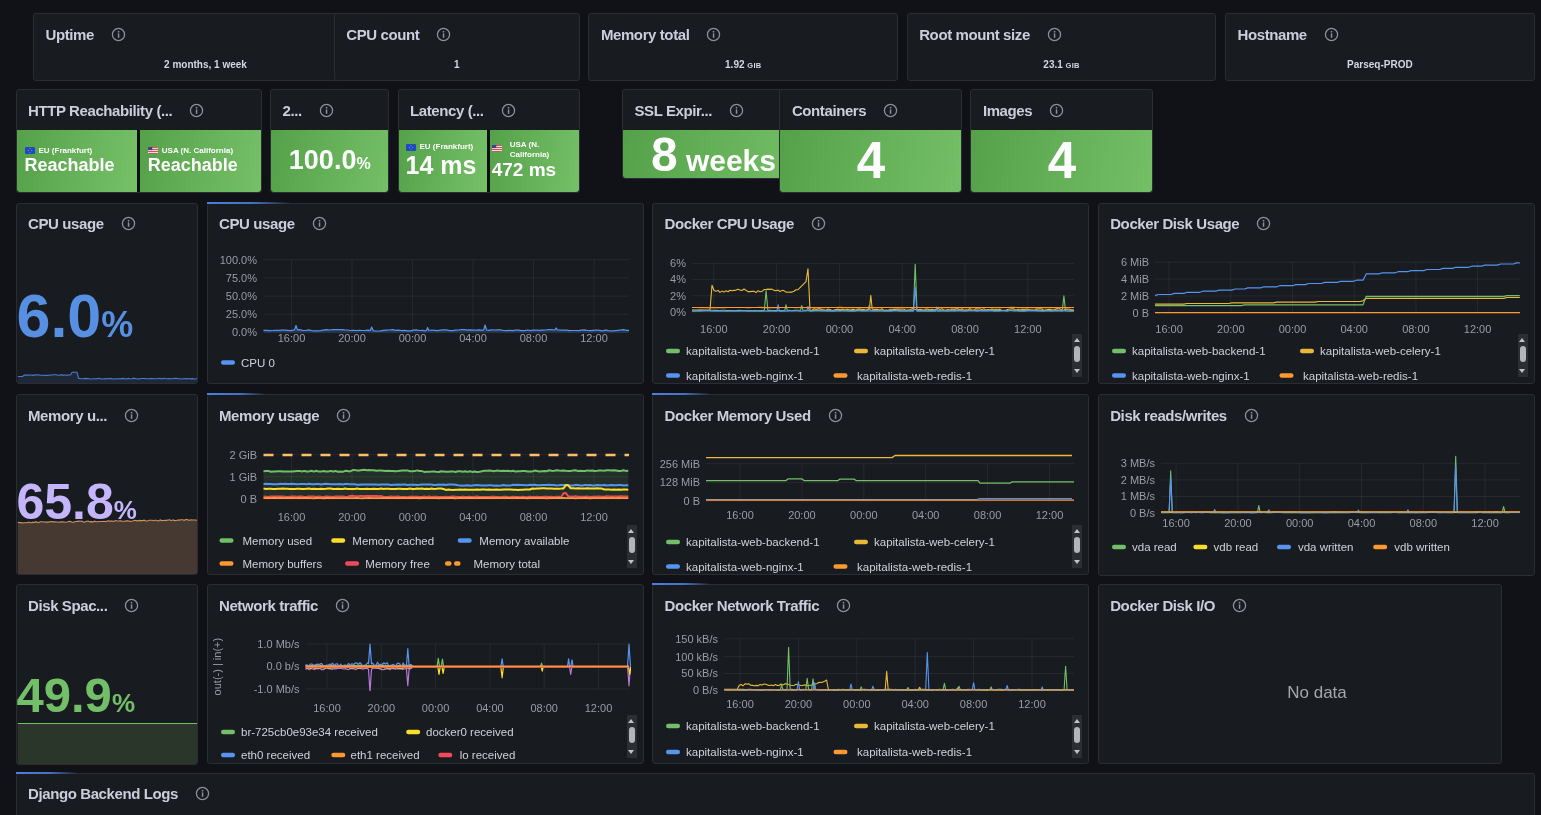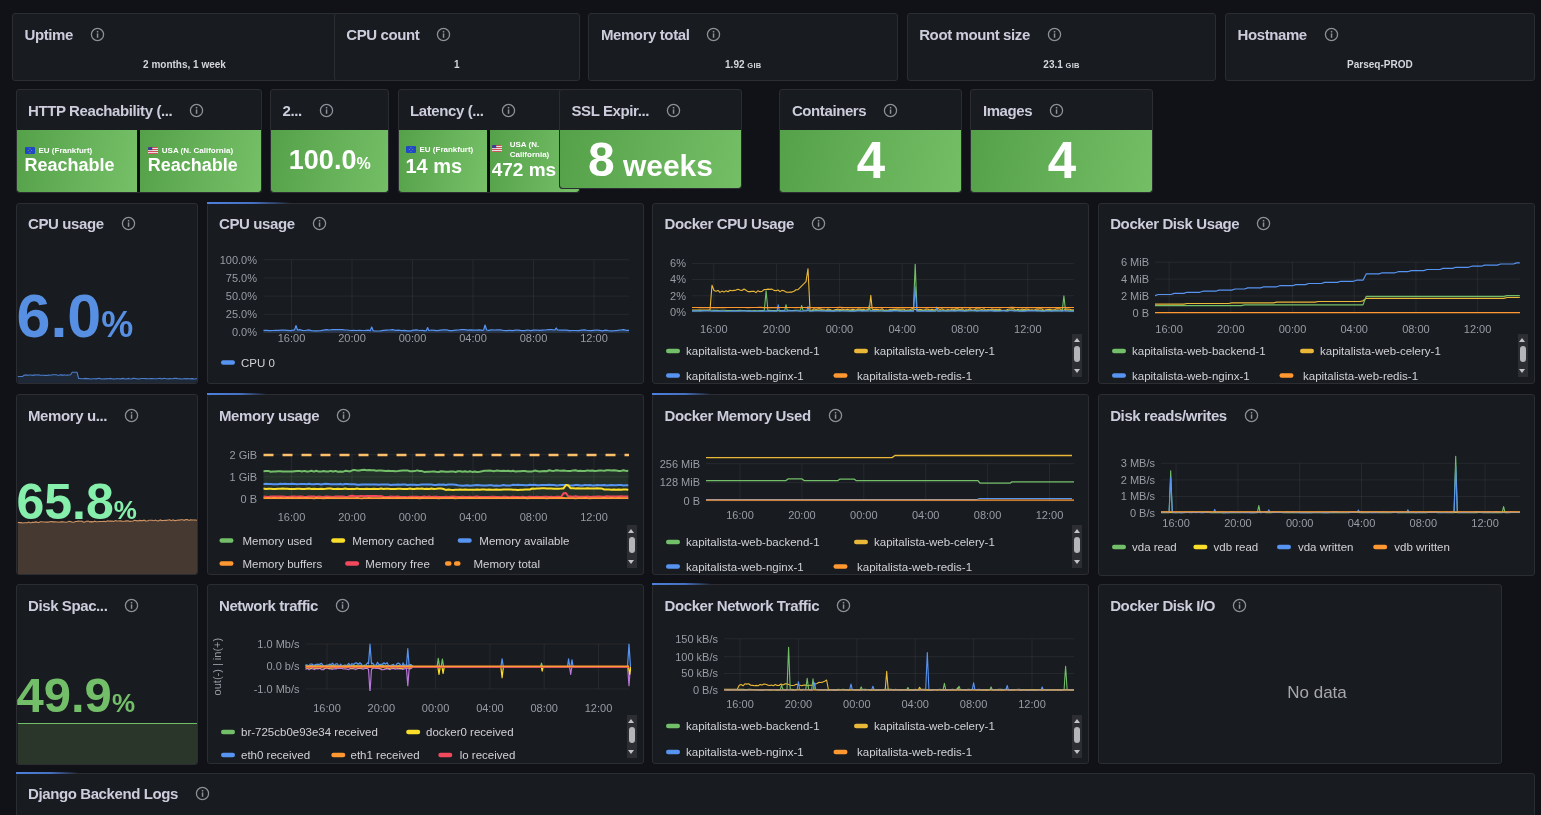--- a/index.html
+++ b/index.html
@@ -13,21 +13,21 @@
 .gbox{position:absolute;top:0;bottom:0;background:linear-gradient(100deg,#55a149,#76c168);display:flex;flex-direction:column;align-items:center;justify-content:center;color:#fff}
 .glab{font-size:8px;font-weight:700;color:#fff;display:flex;align-items:center;gap:4px;line-height:1.25}
 .gval{font-weight:700;color:#fff;line-height:1.1}
 .bigv{position:absolute;left:0;right:0;text-align:left;font-weight:700;line-height:1}
 .bigv .pc{font-weight:700}
 .ldr{position:absolute;height:2px;background:linear-gradient(90deg,#4d80dd 0%,#4671c2 55%,rgba(60,62,70,0) 100%);z-index:3}
 .sb{position:absolute;width:10px;background:#2d2e33;z-index:2}
 .sbt{position:absolute;left:2px;width:6px;background:#b4b5b8;border-radius:3px}
 .sar{position:absolute;left:1.6px;width:0;height:0;border-left:3.4px solid transparent;border-right:3.4px solid transparent}
 </style></head><body>
-<div class="panel" style="left:12px;top:13px;width:345px;height:67.5px;">
+<div class="panel" style="left:33px;top:13px;width:345px;height:67.5px;">
     <div class="pt">Uptime<svg class="inf" width="15" height="15" viewBox="0 0 15 15">
         <circle cx="7.5" cy="7.5" r="6.1" fill="none" stroke="#8e9097" stroke-width="1.3"></circle>
         <rect x="6.8" y="6.4" width="1.5" height="4.4" fill="#8e9097"></rect>
         <rect x="6.8" y="3.9" width="1.5" height="1.6" fill="#8e9097"></rect>
       </svg></div>
     <div class="v1">2 months, 1 week</div>
   </div>
 <div class="panel" style="left:333.8px;top:13px;width:246.1px;height:67.5px;">
     <div class="pt">CPU count<svg class="inf" width="15" height="15" viewBox="0 0 15 15">
         <circle cx="7.5" cy="7.5" r="6.1" fill="none" stroke="#8e9097" stroke-width="1.3"></circle>
@@ -117,36 +117,36 @@
         <div class="glab">
           <svg width="10" height="7" viewBox="0 0 13 9" style="border-radius:1px">
             <rect width="13" height="9" fill="#1e48c8"></rect>
             <circle cx="6.5" cy="2.2" r="0.55" fill="#ffd34d"></circle>
             <circle cx="6.5" cy="6.8" r="0.55" fill="#ffd34d"></circle>
             <circle cx="4.2" cy="4.5" r="0.55" fill="#ffd34d"></circle>
             <circle cx="8.8" cy="4.5" r="0.55" fill="#ffd34d"></circle>
           </svg>
           <span>EU (Frankfurt)</span>
         </div>
-        <div class="gval" style="font-size:20px">14 ms</div>
+        <div class="gval" style="font-size:25px">14 ms</div>
       </div>
       <div class="gbox" style="left:91.2px;width:91.7px;align-items:flex-start;padding-left:2px">
         <div class="glab" style="text-align:left"><span style="display:inline-block;vertical-align:-1px;margin-right:4px"><svg width="10" height="7" viewBox="0 0 13 9" style="border-radius:1px">
               <rect width="13" height="9" fill="#e8e8e8"></rect>
               <rect y="0" width="13" height="1.3" fill="#cf4a53"></rect>
               <rect y="2.6" width="13" height="1.3" fill="#cf4a53"></rect>
               <rect y="5.2" width="13" height="1.3" fill="#cf4a53"></rect>
               <rect y="7.8" width="13" height="1.2" fill="#cf4a53"></rect>
               <rect width="5.5" height="4" fill="#3a3f8f"></rect>
             </svg></span>USA (N.<br>California)</div>
         <div class="gval" style="font-size:19px">472 ms</div>
       </div>
     </div>
   </div>
-<div class="panel" style="left:559px;top:89px;width:182.9px;height:100px;">
+<div class="panel" style="left:622px;top:89px;width:182.9px;height:90px;">
     <div class="pt">SSL Expir...<svg class="inf" width="15" height="15" viewBox="0 0 15 15">
         <circle cx="7.5" cy="7.5" r="6.1" fill="none" stroke="#8e9097" stroke-width="1.3"></circle>
         <rect x="6.8" y="6.4" width="1.5" height="4.4" fill="#8e9097"></rect>
         <rect x="6.8" y="3.9" width="1.5" height="1.6" fill="#8e9097"></rect>
       </svg></div>
     <div class="green" style="display:flex;align-items:center;justify-content:center;color:#fff">
       <span style="font-weight:700;font-size:48px">8<span style="font-size:30px"> weeks</span></span>
     </div>
   </div>
 <div class="panel" style="left:779.4px;top:89px;width:182.9px;height:103.5px;">
@@ -180,21 +180,21 @@
       <path d="M0.8,172.5 L2.4,172.5 L4.0,172.5 L5.6,172.5 L7.2,171.1 L8.8,171.1 L10.4,171.0 L12.0,171.2 L13.6,170.8 L15.2,171.4 L16.8,171.1 L18.4,170.9 L20.0,171.0 L21.6,170.7 L23.2,171.3 L24.8,171.2 L26.4,171.3 L28.0,171.4 L29.6,171.5 L31.2,171.1 L32.8,171.3 L34.4,171.0 L36.0,170.7 L37.6,170.7 L39.2,170.8 L40.8,171.3 L42.4,171.2 L44.0,170.7 L45.6,171.3 L47.2,170.8 L48.8,171.3 L50.4,171.1 L52.0,171.0 L53.6,170.7 L55.2,168.3 L56.8,168.3 L58.4,168.3 L60.0,168.3 L61.6,174.5 L63.2,174.5 L64.8,174.8 L66.4,174.8 L68.0,174.4 L69.6,174.6 L71.2,174.5 L72.8,175.0 L74.4,175.0 L76.0,174.8 L77.6,174.8 L79.2,174.9 L80.8,174.5 L82.4,174.4 L84.0,174.9 L85.6,175.0 L87.2,174.9 L88.8,174.9 L90.4,174.5 L92.0,174.8 L93.6,174.4 L95.2,175.0 L96.8,174.7 L98.4,175.0 L100.0,174.5 L101.6,174.8 L103.2,174.9 L104.8,174.6 L106.4,174.4 L108.0,175.0 L109.6,174.9 L111.2,174.4 L112.8,174.8 L114.4,175.0 L116.0,174.4 L117.6,174.4 L119.2,174.8 L120.8,174.9 L122.4,175.0 L124.0,174.5 L125.6,174.5 L127.2,174.5 L128.8,174.6 L130.4,174.8 L132.0,174.8 L133.6,174.6 L135.2,174.5 L136.8,174.7 L138.4,174.7 L140.0,174.8 L141.6,174.5 L143.2,174.4 L144.8,174.9 L146.4,174.4 L148.0,174.5 L149.6,174.8 L151.2,174.9 L152.8,174.6 L154.4,174.7 L156.0,174.6 L157.6,174.4 L159.2,174.4 L160.8,174.6 L162.4,174.7 L164.0,174.9 L165.6,175.0 L167.2,174.5 L168.8,174.9 L170.4,174.6 L172.0,174.8 L173.6,174.9 L175.2,174.6 L176.8,174.9 L178.4,175.0 L180.0,174.4 L180.9,180.5 L0.8,180.5 Z" fill="#1e2836"></path>
       <path d="M0.8,172.5 L2.4,172.5 L4.0,172.5 L5.6,172.5 L7.2,171.1 L8.8,171.1 L10.4,171.0 L12.0,171.2 L13.6,170.8 L15.2,171.4 L16.8,171.1 L18.4,170.9 L20.0,171.0 L21.6,170.7 L23.2,171.3 L24.8,171.2 L26.4,171.3 L28.0,171.4 L29.6,171.5 L31.2,171.1 L32.8,171.3 L34.4,171.0 L36.0,170.7 L37.6,170.7 L39.2,170.8 L40.8,171.3 L42.4,171.2 L44.0,170.7 L45.6,171.3 L47.2,170.8 L48.8,171.3 L50.4,171.1 L52.0,171.0 L53.6,170.7 L55.2,168.3 L56.8,168.3 L58.4,168.3 L60.0,168.3 L61.6,174.5 L63.2,174.5 L64.8,174.8 L66.4,174.8 L68.0,174.4 L69.6,174.6 L71.2,174.5 L72.8,175.0 L74.4,175.0 L76.0,174.8 L77.6,174.8 L79.2,174.9 L80.8,174.5 L82.4,174.4 L84.0,174.9 L85.6,175.0 L87.2,174.9 L88.8,174.9 L90.4,174.5 L92.0,174.8 L93.6,174.4 L95.2,175.0 L96.8,174.7 L98.4,175.0 L100.0,174.5 L101.6,174.8 L103.2,174.9 L104.8,174.6 L106.4,174.4 L108.0,175.0 L109.6,174.9 L111.2,174.4 L112.8,174.8 L114.4,175.0 L116.0,174.4 L117.6,174.4 L119.2,174.8 L120.8,174.9 L122.4,175.0 L124.0,174.5 L125.6,174.5 L127.2,174.5 L128.8,174.6 L130.4,174.8 L132.0,174.8 L133.6,174.6 L135.2,174.5 L136.8,174.7 L138.4,174.7 L140.0,174.8 L141.6,174.5 L143.2,174.4 L144.8,174.9 L146.4,174.4 L148.0,174.5 L149.6,174.8 L151.2,174.9 L152.8,174.6 L154.4,174.7 L156.0,174.6 L157.6,174.4 L159.2,174.4 L160.8,174.6 L162.4,174.7 L164.0,174.9 L165.6,175.0 L167.2,174.5 L168.8,174.9 L170.4,174.6 L172.0,174.8 L173.6,174.9 L175.2,174.6 L176.8,174.9 L178.4,175.0 L180.0,174.4" fill="none" stroke="#4a7cc9" stroke-width="1.1"></path>
     </svg>
   </div>
 <div class="panel" style="left:15.5px;top:394px;width:182.9px;height:180.5px;overflow:hidden;text-decoration:underline;">
     <div class="pt">Memory u...<svg class="inf" width="15" height="15" viewBox="0 0 15 15">
         <circle cx="7.5" cy="7.5" r="6.1" fill="none" stroke="#8e9097" stroke-width="1.3"></circle>
         <rect x="6.8" y="6.4" width="1.5" height="4.4" fill="#8e9097"></rect>
         <rect x="6.8" y="3.9" width="1.5" height="1.6" fill="#8e9097"></rect>
       </svg></div>
-    <div class="bigv" style="top:107px;font-size:50px;color:#86efac;transform:translateY(-50%)">65.8<span class="pc" style="font-size:26px">%</span></div>
+    <div class="bigv" style="top:107px;font-size:50px;color:#c4b5fd;transform:translateY(-50%)">65.8<span class="pc" style="font-size:26px">%</span></div>
     <svg width="181" height="181" viewBox="0 0 181 181" style="position:absolute;left:0;top:0">
       <path d="M0.8,127.2 L2.4,127.6 L4.0,127.6 L5.6,128.0 L7.2,127.8 L8.8,127.8 L10.4,127.6 L12.0,127.0 L13.6,127.9 L15.2,127.3 L16.8,127.4 L18.4,126.9 L20.0,127.1 L21.6,127.7 L23.2,126.8 L24.8,126.8 L26.4,127.0 L28.0,127.0 L29.6,127.1 L31.2,127.1 L32.8,126.8 L34.4,126.5 L36.0,126.9 L37.6,126.8 L39.2,127.0 L40.8,127.0 L42.4,127.2 L44.0,126.9 L45.6,126.8 L47.2,127.0 L48.8,127.3 L50.4,127.0 L52.0,126.3 L53.6,126.6 L55.2,127.3 L56.8,127.2 L58.4,126.5 L60.0,126.4 L61.6,126.1 L63.2,126.2 L64.8,126.1 L66.4,127.1 L68.0,127.0 L69.6,126.3 L71.2,126.0 L72.8,126.9 L74.4,126.6 L76.0,126.9 L77.6,126.2 L79.2,126.8 L80.8,126.7 L82.4,126.5 L84.0,126.5 L85.6,126.5 L87.2,126.2 L88.8,126.7 L90.4,125.8 L92.0,126.1 L93.6,126.0 L95.2,126.1 L96.8,126.5 L98.4,125.6 L100.0,126.0 L101.6,126.0 L103.2,125.9 L104.8,126.1 L106.4,126.2 L108.0,126.1 L109.6,125.9 L111.2,125.7 L112.8,126.4 L114.4,126.2 L116.0,126.0 L117.6,125.3 L119.2,125.6 L120.8,125.9 L122.4,125.4 L124.0,125.6 L125.6,125.6 L127.2,125.2 L128.8,126.0 L130.4,126.0 L132.0,125.3 L133.6,125.2 L135.2,125.2 L136.8,125.7 L138.4,125.1 L140.0,125.7 L141.6,125.9 L143.2,124.9 L144.8,125.6 L146.4,125.5 L148.0,125.4 L149.6,125.4 L151.2,125.0 L152.8,124.8 L154.4,125.7 L156.0,124.8 L157.6,125.6 L159.2,125.5 L160.8,125.0 L162.4,125.1 L164.0,124.8 L165.6,124.7 L167.2,125.3 L168.8,124.5 L170.4,124.6 L172.0,125.4 L173.6,124.7 L175.2,125.0 L176.8,125.0 L178.4,125.0 L180.0,125.2 L180.9,179.5 L0.8,179.5 Z" fill="#453931"></path>
       <path d="M0.8,127.2 L2.4,127.6 L4.0,127.6 L5.6,128.0 L7.2,127.8 L8.8,127.8 L10.4,127.6 L12.0,127.0 L13.6,127.9 L15.2,127.3 L16.8,127.4 L18.4,126.9 L20.0,127.1 L21.6,127.7 L23.2,126.8 L24.8,126.8 L26.4,127.0 L28.0,127.0 L29.6,127.1 L31.2,127.1 L32.8,126.8 L34.4,126.5 L36.0,126.9 L37.6,126.8 L39.2,127.0 L40.8,127.0 L42.4,127.2 L44.0,126.9 L45.6,126.8 L47.2,127.0 L48.8,127.3 L50.4,127.0 L52.0,126.3 L53.6,126.6 L55.2,127.3 L56.8,127.2 L58.4,126.5 L60.0,126.4 L61.6,126.1 L63.2,126.2 L64.8,126.1 L66.4,127.1 L68.0,127.0 L69.6,126.3 L71.2,126.0 L72.8,126.9 L74.4,126.6 L76.0,126.9 L77.6,126.2 L79.2,126.8 L80.8,126.7 L82.4,126.5 L84.0,126.5 L85.6,126.5 L87.2,126.2 L88.8,126.7 L90.4,125.8 L92.0,126.1 L93.6,126.0 L95.2,126.1 L96.8,126.5 L98.4,125.6 L100.0,126.0 L101.6,126.0 L103.2,125.9 L104.8,126.1 L106.4,126.2 L108.0,126.1 L109.6,125.9 L111.2,125.7 L112.8,126.4 L114.4,126.2 L116.0,126.0 L117.6,125.3 L119.2,125.6 L120.8,125.9 L122.4,125.4 L124.0,125.6 L125.6,125.6 L127.2,125.2 L128.8,126.0 L130.4,126.0 L132.0,125.3 L133.6,125.2 L135.2,125.2 L136.8,125.7 L138.4,125.1 L140.0,125.7 L141.6,125.9 L143.2,124.9 L144.8,125.6 L146.4,125.5 L148.0,125.4 L149.6,125.4 L151.2,125.0 L152.8,124.8 L154.4,125.7 L156.0,124.8 L157.6,125.6 L159.2,125.5 L160.8,125.0 L162.4,125.1 L164.0,124.8 L165.6,124.7 L167.2,125.3 L168.8,124.5 L170.4,124.6 L172.0,125.4 L173.6,124.7 L175.2,125.0 L176.8,125.0 L178.4,125.0 L180.0,125.2" fill="none" stroke="#cf9363" stroke-width="1.1"></path>
     </svg>
   </div>
 <div class="panel" style="left:15.5px;top:584px;width:182.9px;height:180.5px;overflow:hidden;">
     <div class="pt">Disk Spac...<svg class="inf" width="15" height="15" viewBox="0 0 15 15">
         <circle cx="7.5" cy="7.5" r="6.1" fill="none" stroke="#8e9097" stroke-width="1.3"></circle>
         <rect x="6.8" y="6.4" width="1.5" height="4.4" fill="#8e9097"></rect>
         <rect x="6.8" y="3.9" width="1.5" height="1.6" fill="#8e9097"></rect>

